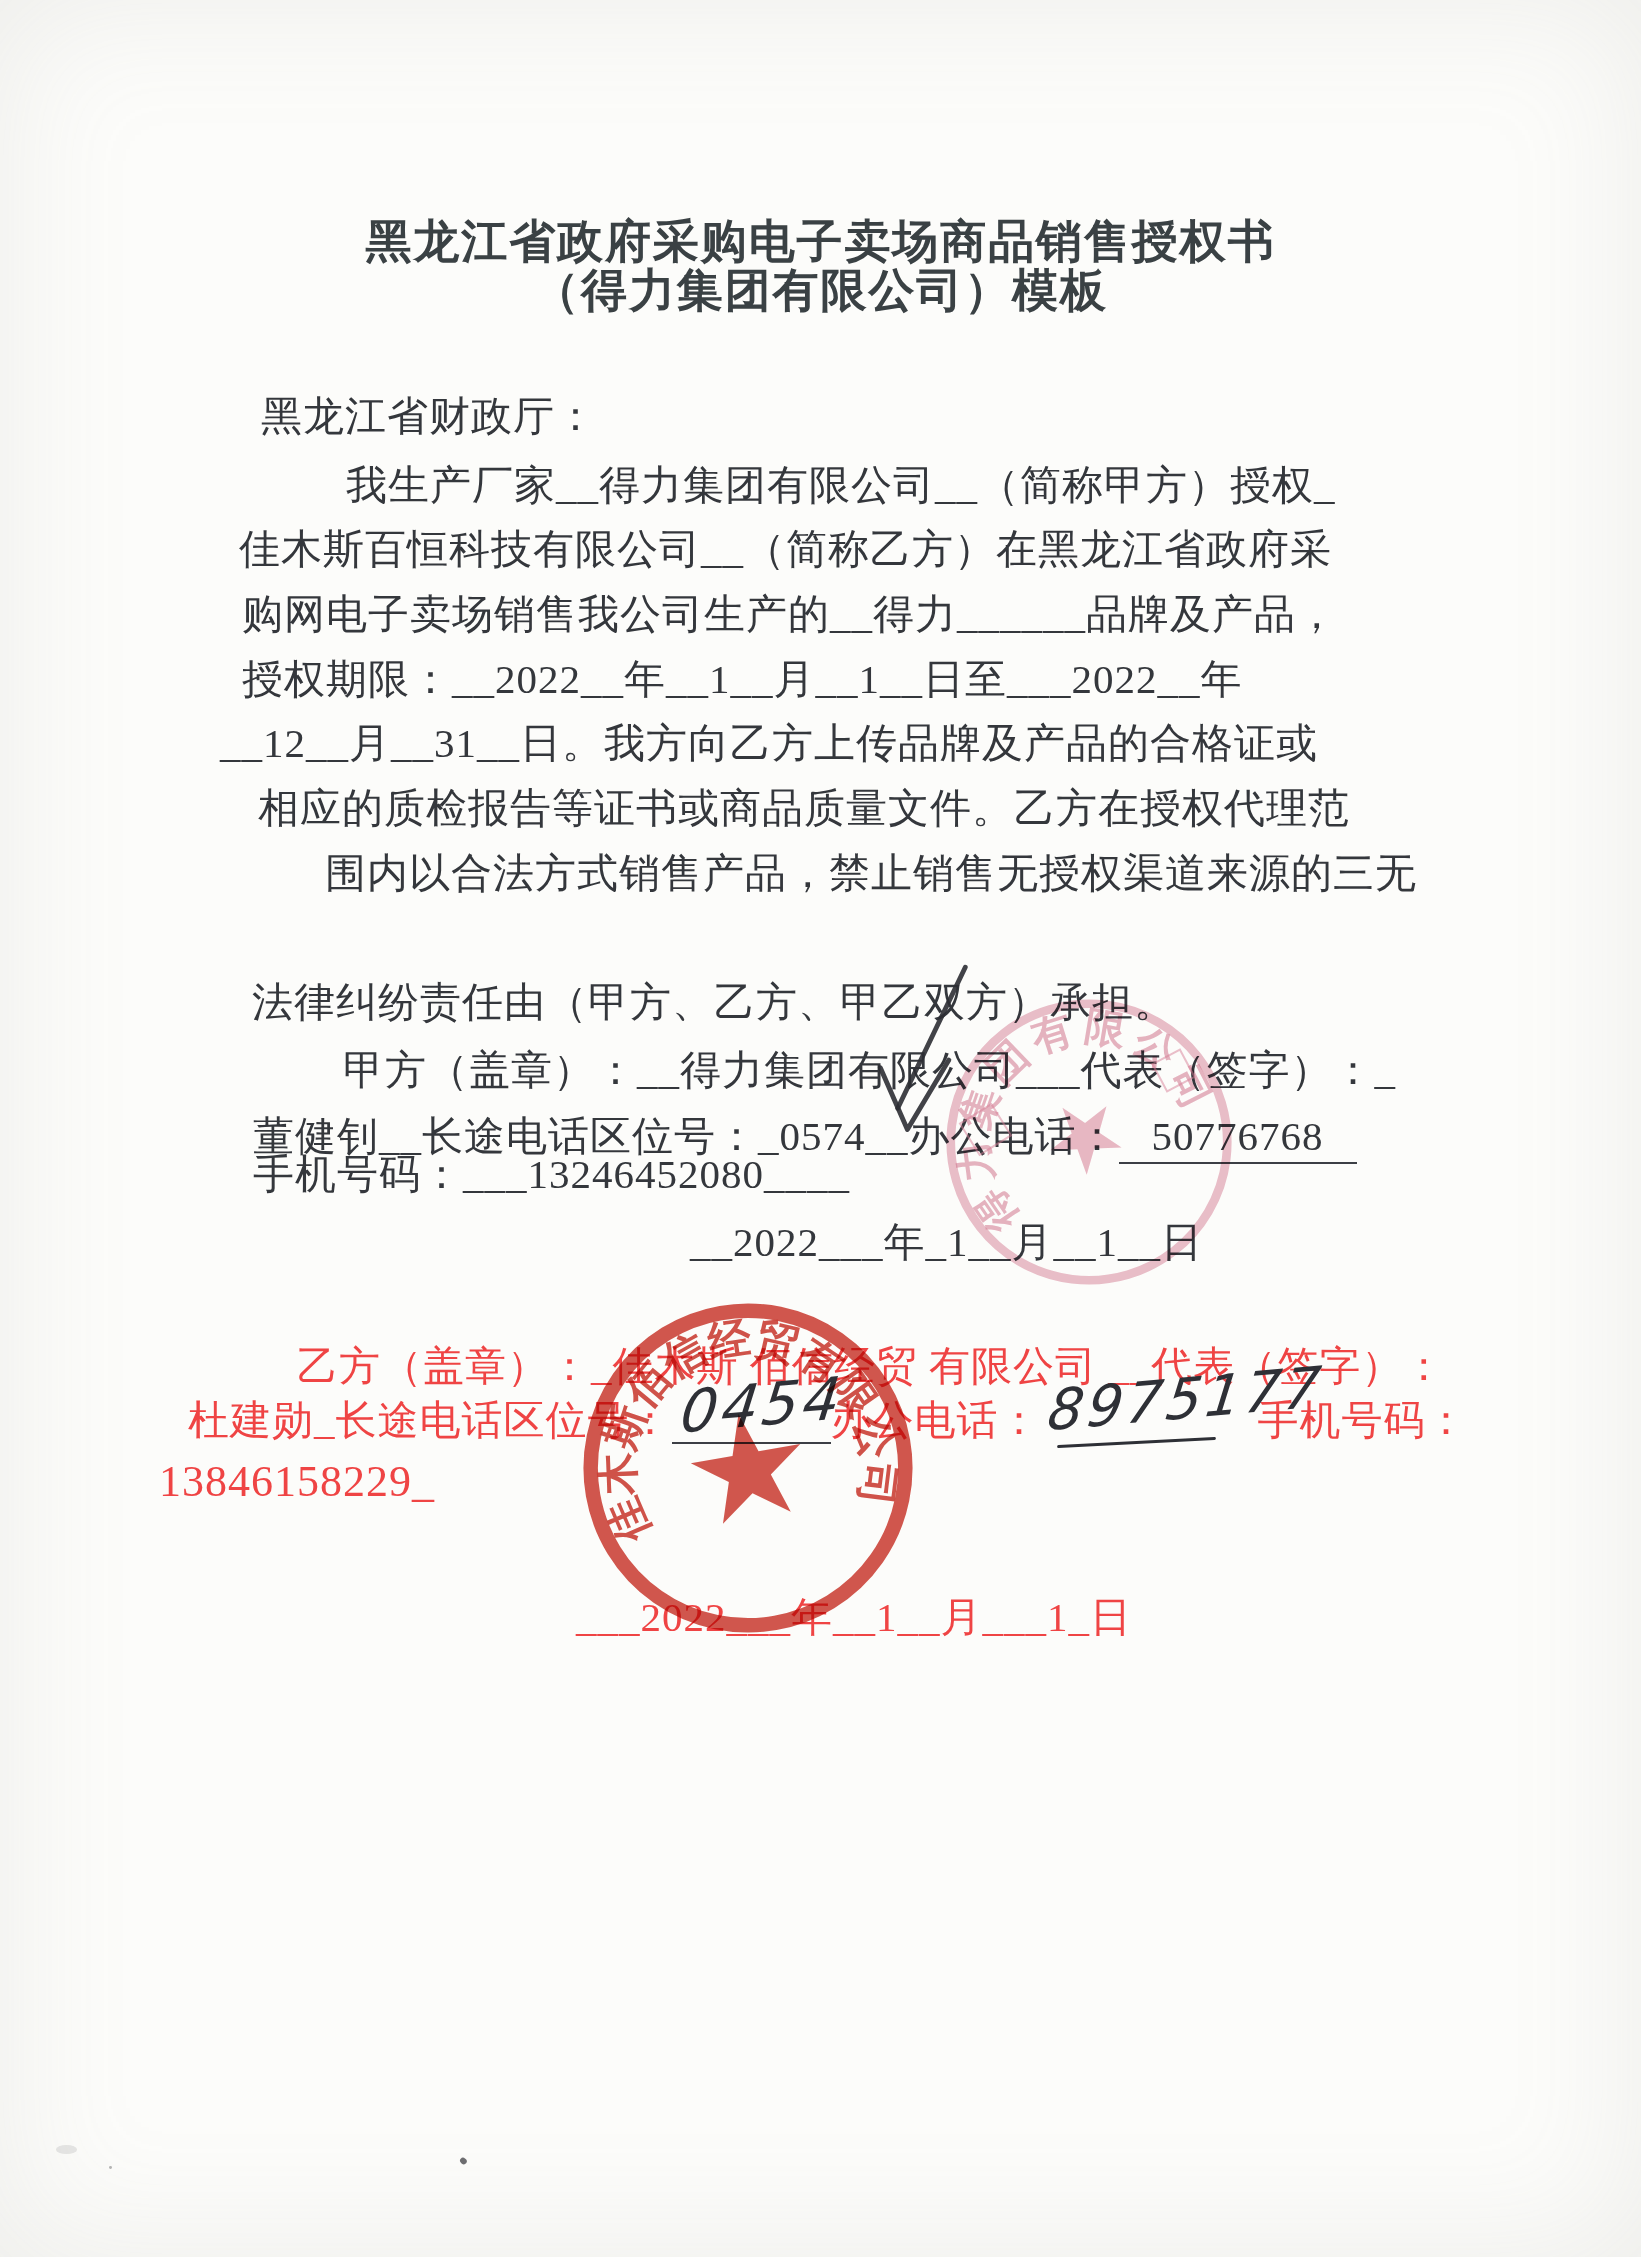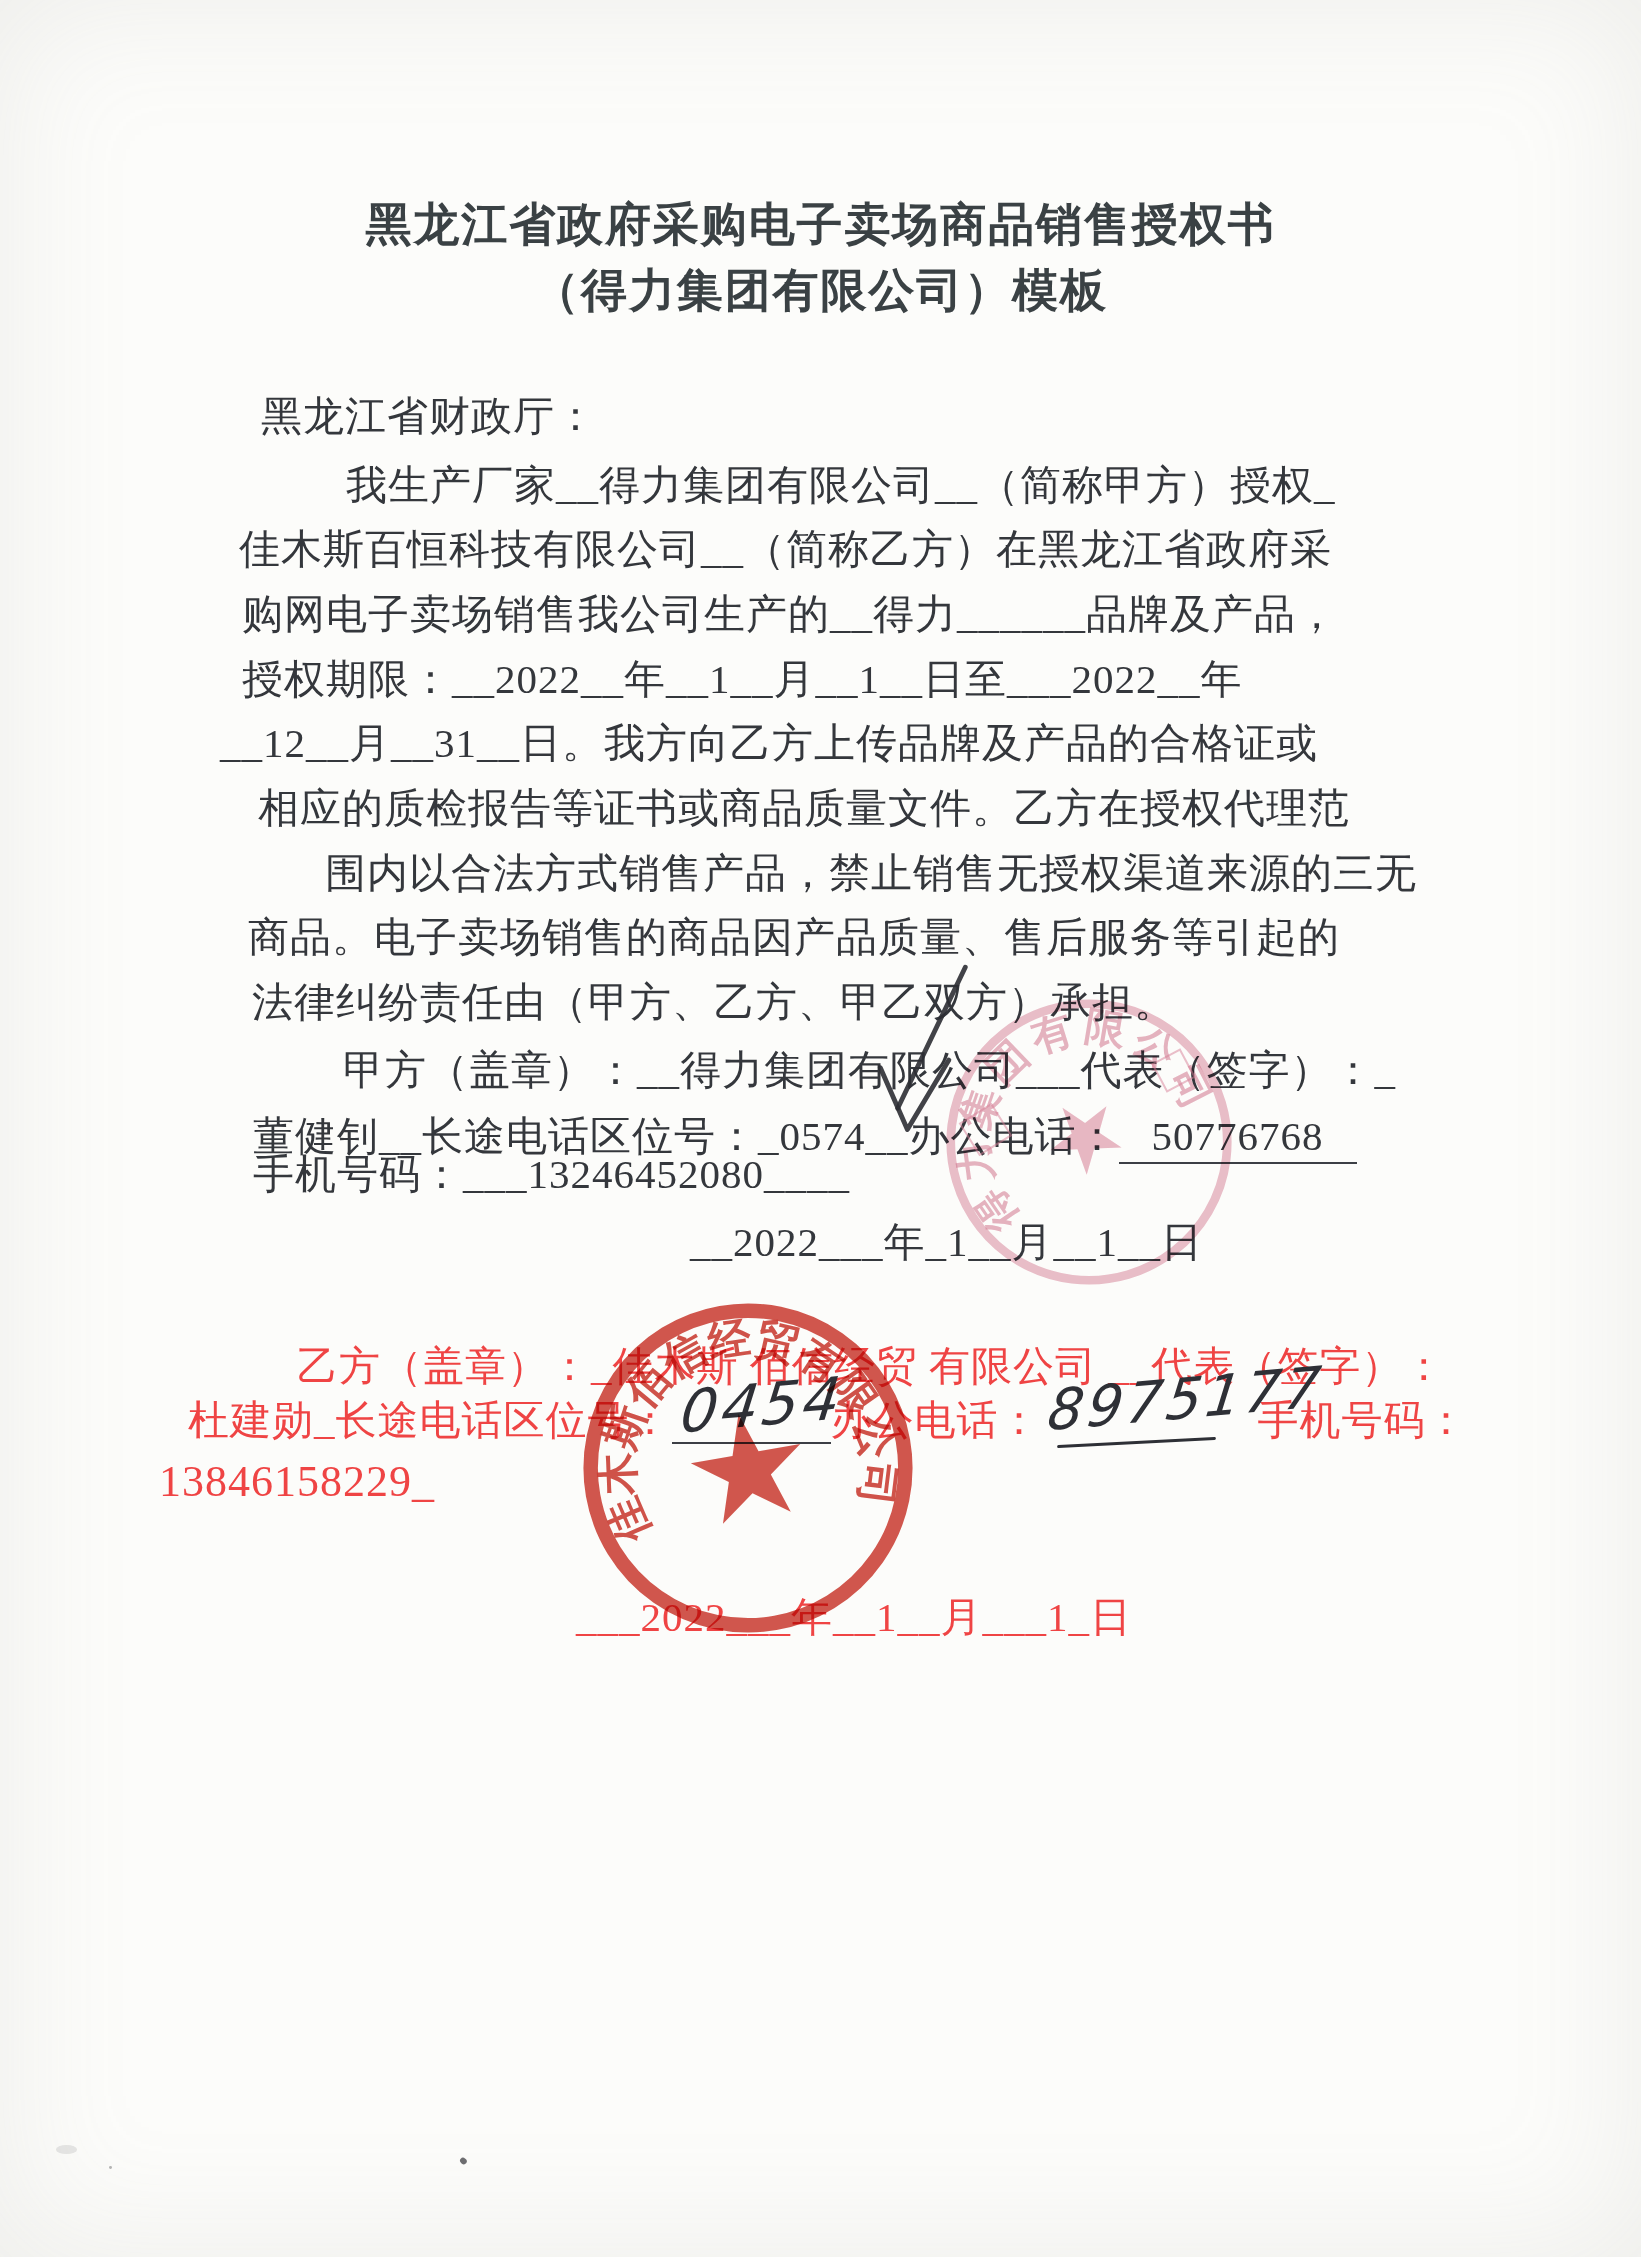--- a/index.html
+++ b/index.html
@@ -47,33 +47,32 @@
     width:35px; height:35px;
   }
   .overlay-svg { position:absolute; left:0; top:0; pointer-events:none; }
   .speck { position:absolute; background:#4a4a4e; border-radius:50%; }
 </style>
 </head>
 <body>
 
 <div class="page">
 
-  <div class="t title" style="top:197px;">黑龙江省政府采购电子卖场商品销售授权书</div>
+  <div class="t title" style="top:214px;">黑龙江省政府采购电子卖场商品销售授权书</div>
   <div class="t title" style="top:263px;">（得力集团有限公司）模板</div>
 
   <div class="t body-line" style="left:261px; top:392px;">黑龙江省财政厅：</div>
 
   <div class="t body-line" style="left:346px; top:461px;">我生产厂家__得力集团有限公司__（简称甲方）授权_</div>
   <div class="t body-line" style="left:239px; top:525px;">佳木斯百恒科技有限公司__（简称乙方）在黑龙江省政府采</div>
   <div class="t body-line" style="left:242px; top:590px;">购网电子卖场销售我公司生产的__得力______品牌及产品，</div>
   <div class="t body-line" style="left:242px; top:655px;">授权期限：__2022__年__1__月__1__日至___2022__年</div>
   <div class="t body-line" style="left:220px; top:719px;">__12__月__31__日。我方向乙方上传品牌及产品的合格证或</div>
   <div class="t body-line" style="left:258px; top:784px;">相应的质检报告等证书或商品质量文件。乙方在授权代理范</div>
   <div class="t body-line" style="left:278px; top:849px;margin-left:47px;">围内以合法方式销售产品，禁止销售无授权渠道来源的三无</div>
-  <div class="t body-line" style="left:248px; top:913px;">商品。电子卖场销售的商品因产品质量、售后服务等引起的</div>
   <div class="t body-line" style="left:252px; top:978px;">法律纠纷责任由（甲方、乙方、甲乙双方）承担。</div>
 
   <div class="t body-line" style="left:343px; top:1046px;">甲方（盖章）：__得力集团有限公司___代表（签字）：_</div>
   <div class="t body-line" style="left:253px; top:1112px;"><span>董健钊__长途电话区位号：_0574__办公电话：</span><span class="ul-phone">50776768</span></div>
   <div class="t body-line" style="left:253px; top:1150px;">手机号码：___13246452080____</div>
   <div class="t body-line" style="left:690px; top:1218px;">__2022___年_1__月__1__日</div>
 
   <div class="t body-line sec-b" style="left:297px; top:1342px;">乙方（盖章）：_佳木斯 佰信经贸 有限公司 __代表（签字）：</div>
   <div class="t body-line sec-b" style="left:188px; top:1396px;"><span>杜建勋_长途电话区位号：</span><span class="blank lined" style="width:159px;"></span><span>办公电话：</span><span class="blank" style="width:217px;"></span><span>手机号码：</span></div>
   <div class="t body-line sec-b" style="left:159px; top:1456px; font-size:44px;">13846158229_</div>

